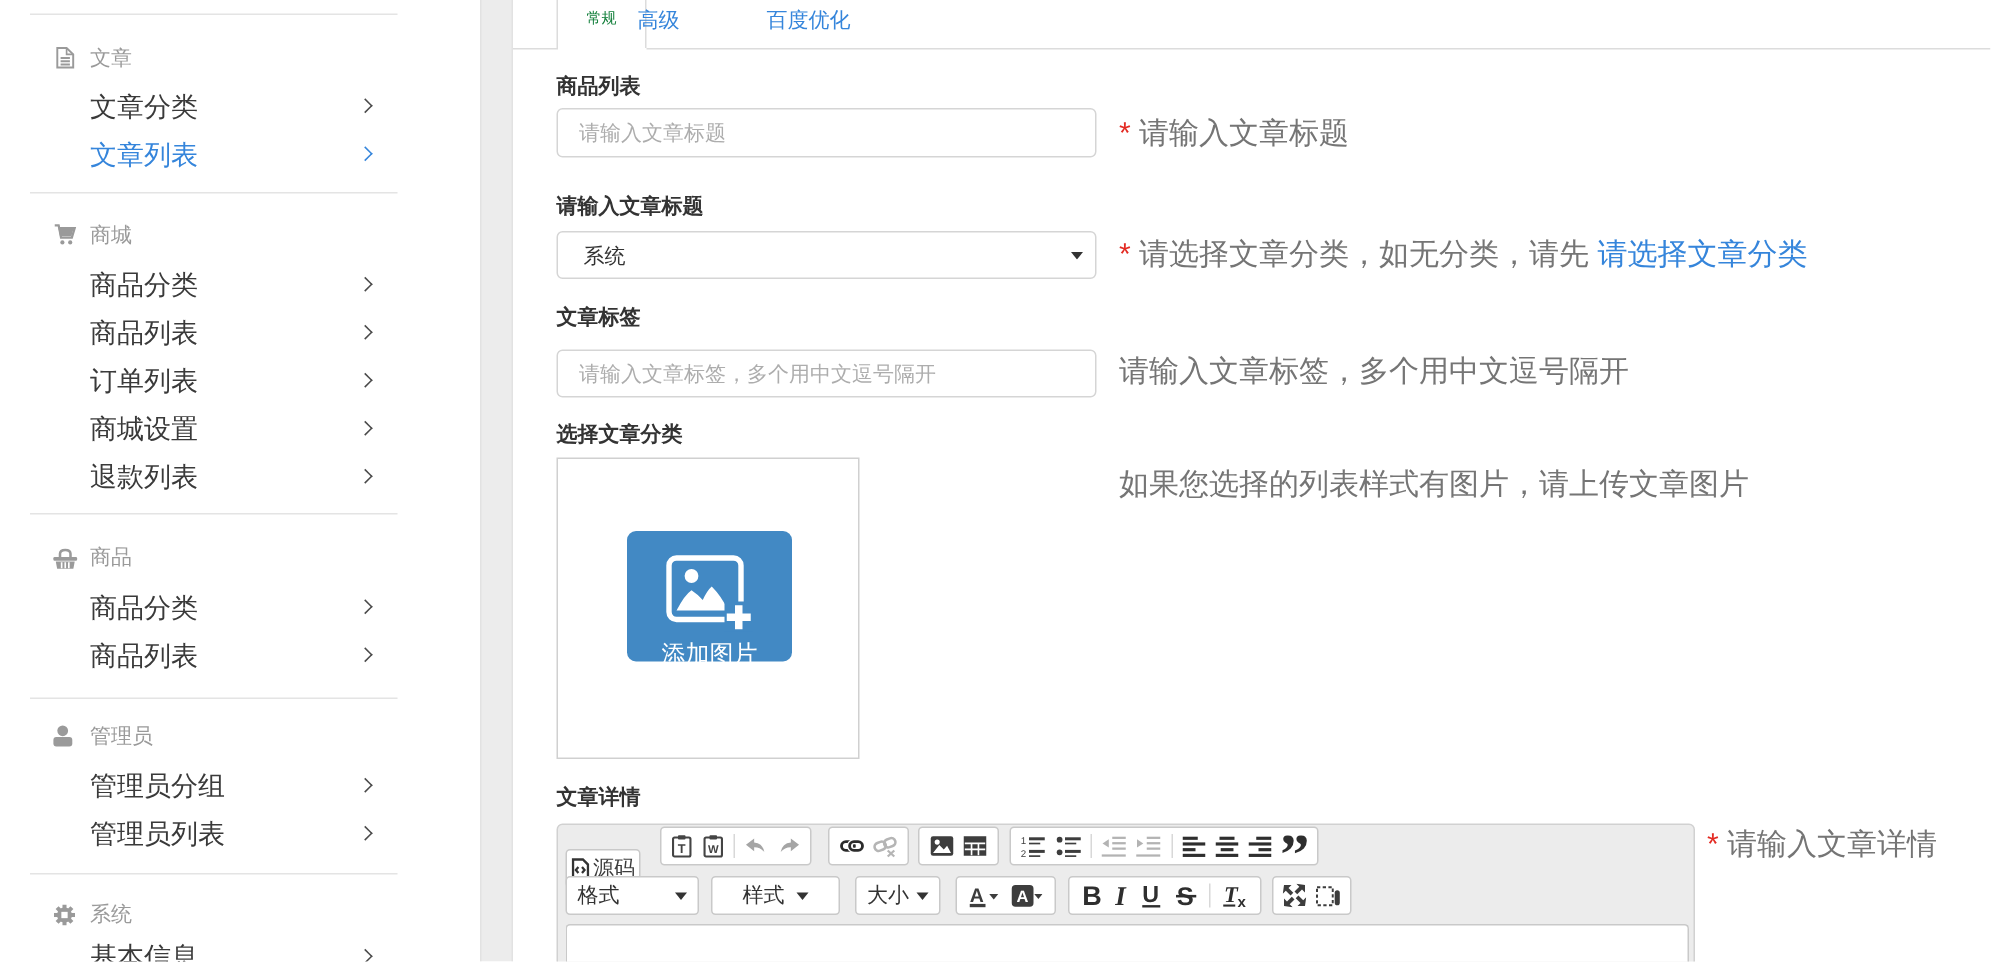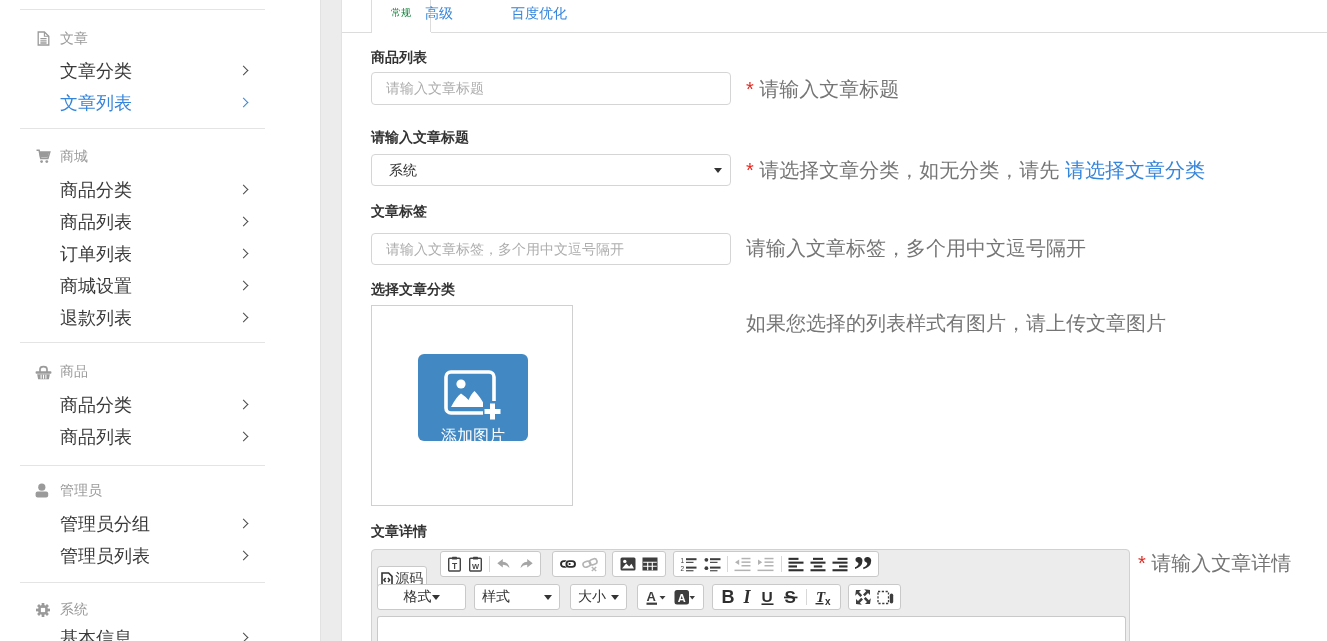--- a/index.html
+++ b/index.html
@@ -287,25 +287,25 @@
         <rect x="0.5" y="4.6" width="15" height="2.1"></rect>
         <rect x="7" y="8.4" width="8.5" height="2.1"></rect>
         <rect x="0.5" y="12.2" width="15" height="2.1"></rect>
       </g>
     </svg>
   <svg width="17" height="15" viewBox="0 0 17 15">
       <text x="-2" y="26" font-family="Liberation Serif,serif" font-size="40" font-weight="bold" fill="#2e2e2e">”</text>
     </svg>
 </div>
 
-<div class="tg" style="left:377px;top:584px;width:89px;justify-content:center;padding:0 7px">
+<div class="tg" style="left:377px;top:584px;width:89px;justify-content:space-between;padding:0 7px">
   <span class="ddt">格式</span>
     <span class="dda"></span>
 </div>
-<div class="tg" style="left:474px;top:584px;width:86px;justify-content:space-between;padding:0 7px">
+<div class="tg" style="left:474px;top:584px;width:86px;justify-content:space-between;padding:0 20px">
   <span class="ddt">样式</span>
     <span class="dda"></span>
 </div>
 <div class="tg" style="left:570px;top:584px;width:57px;justify-content:space-between;padding:0 7px">
   <span class="ddt">大小</span>
     <span class="dda"></span>
 </div>
 <div class="tg" style="left:637px;top:584px;width:67px">
   <svg width="20" height="17" viewBox="0 0 20 17">
       <text x="0.5" y="12" font-size="13" font-weight="bold" fill="#3d3d3d" font-family="Liberation Sans,sans-serif">A</text>

